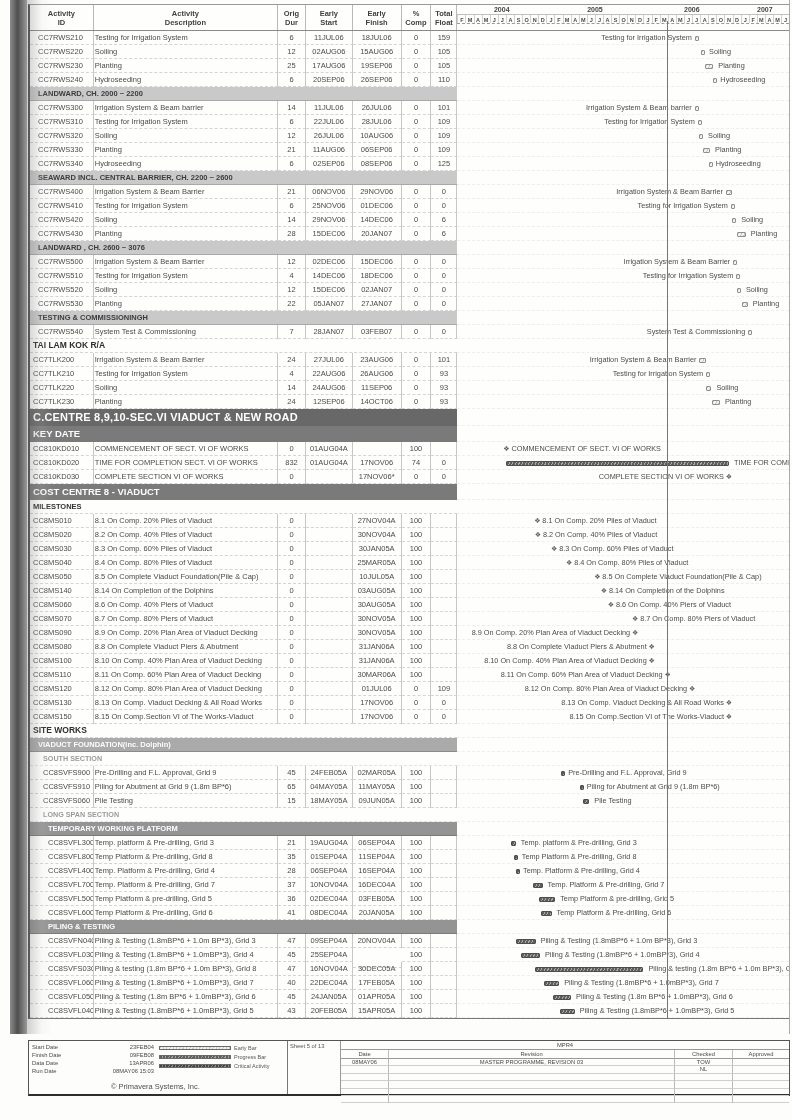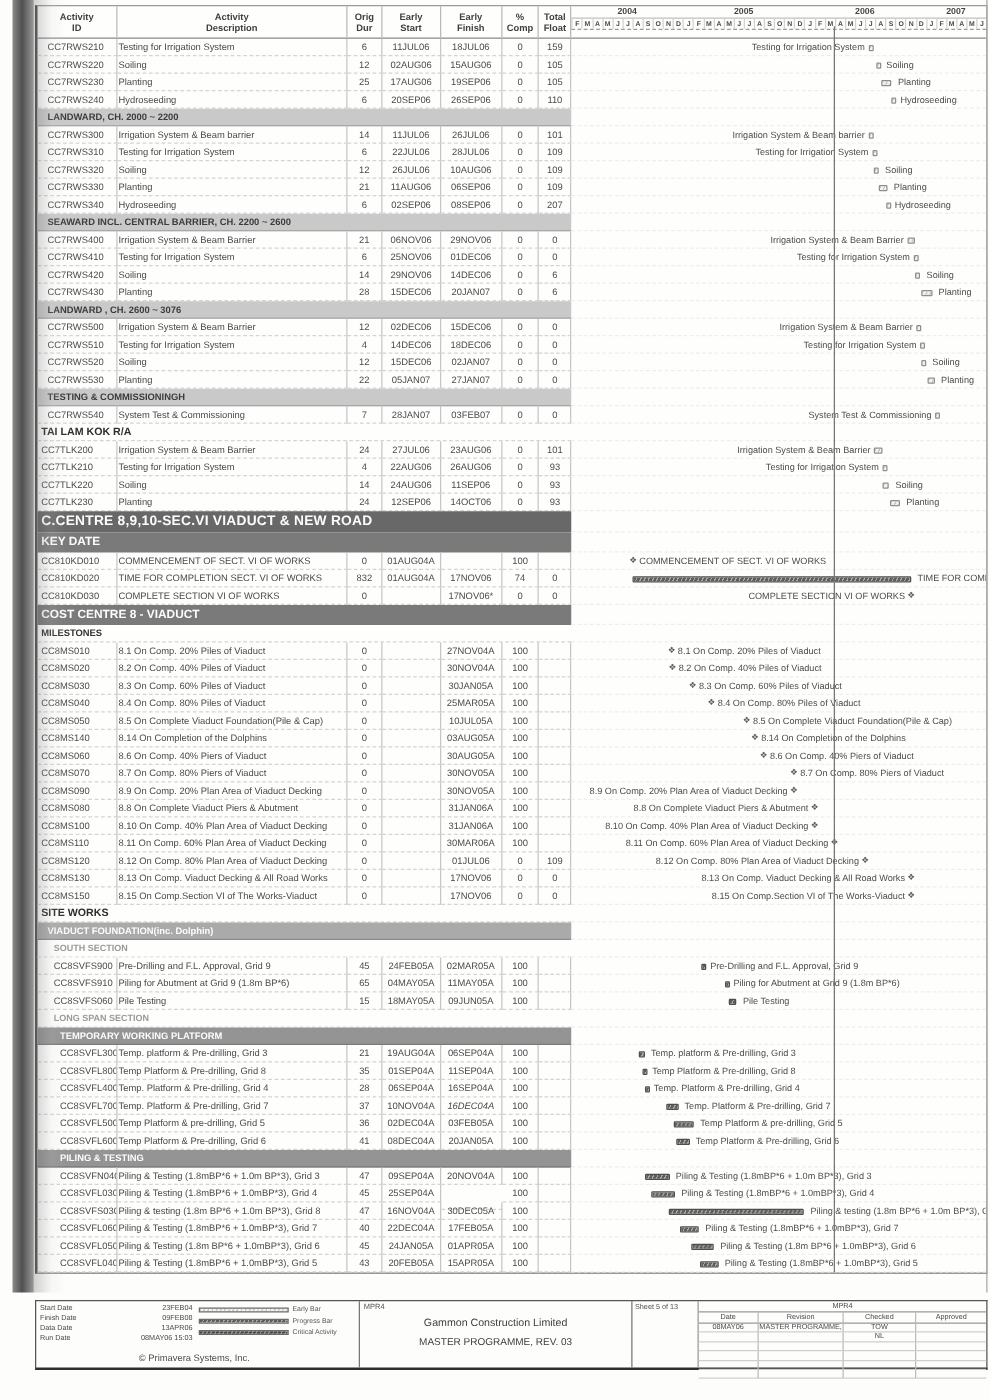--- a/index.html
+++ b/index.html
@@ -272,21 +272,21 @@
             <span class="glabel" style="left: 76.2%; margin-left: 5px;">Planting</span>
           </div>
         </div>
         <div class="row">
           <div class="cell" style="width: 64px; padding-left: 8px;">CC7RWS340</div>
           <div class="cell" style="width: 185px;">Hydroseeding</div>
           <div class="cell c-num" style="width: 28px;">6</div>
           <div class="cell c-num" style="width: 47px;">02SEP06</div>
           <div class="cell c-num" style="width: 49px;">08SEP06</div>
           <div class="cell c-num" style="width: 30px;">0</div>
-          <div class="cell c-num" style="width: 26px;">207</div>
+          <div class="cell c-num" style="width: 26px;">125</div>
           <div class="gcell" style="width: 333px;">
             <div class="bar future" style="left: 76%; width: max(4px, 0.4%);"></div>
             <span class="glabel" style="left: 76.4%; margin-left: 5px;">Hydroseeding</span>
           </div>
         </div>
         <div class="secrow">
           <div class="secband band-light" style="width: 429px; padding-left: 8px;">SEAWARD INCL. CENTRAL BARRIER, CH. 2200 ~ 2600</div>
           <div class="gcell" style="width: 333px;"></div>
         </div>
         <div class="row">
@@ -816,21 +816,21 @@
           <div class="gcell" style="width: 333px;">
             <div class="bar done" style="left: 17.6%; width: max(4px, 0.7%);"></div>
             <span class="glabel" style="left: 18.3%; margin-left: 5px;">Temp. Platform &amp; Pre-drilling, Grid 4</span>
           </div>
         </div>
         <div class="row">
           <div class="cell" style="width: 64px; padding-left: 18px;">CC8SVFL700</div>
           <div class="cell" style="width: 185px;">Temp. Platform &amp; Pre-drilling, Grid 7</div>
           <div class="cell c-num" style="width: 28px;">37</div>
           <div class="cell c-num" style="width: 47px;">10NOV04A</div>
-          <div class="cell c-num" style="width: 49px; font-style: italic;">16DEC04A</div>
+          <div class="cell c-num" style="width: 49px;">16DEC04A</div>
           <div class="cell c-num" style="width: 30px;">100</div>
           <div class="cell c-num" style="width: 26px;"></div>
           <div class="gcell" style="width: 333px;">
             <div class="bar done" style="left: 22.8%; width: max(4px, 2.9%);"></div>
             <span class="glabel" style="left: 25.7%; margin-left: 5px;">Temp. Platform &amp; Pre-drilling, Grid 7</span>
           </div>
         </div>
         <div class="row">
           <div class="cell" style="width: 64px; padding-left: 18px;">CC8SVFL500</div>
           <div class="cell" style="width: 185px;">Temp Platform &amp; pre-drilling, Grid 5</div>
@@ -972,25 +972,20 @@
         </div>
         <div class="f-legline">
           <span class="f-bar progress"></span>
           <span class="f-legtext">Progress Bar</span>
         </div>
         <div class="f-legline">
           <span class="f-bar critical"></span>
           <span class="f-legtext">Critical Activity</span>
         </div>
       </div>
-    <div class="f-center">
-      <div class="f-mpr">MPR4</div>
-      <div class="f-company">Gammon Construction Limited</div>
-      <div class="f-title">MASTER PROGRAMME, REV. 03</div>
-    </div>
     <div class="f-right">
       <div class="f-sheet">Sheet 5 of 13</div>
       <div class="revtable">
         <div class="rev-title">MPR4</div>
         <div class="rev-cols" id="revcols">
             <div class="rc0">Date</div>
             <div class="rc1">Revision</div>
             <div class="rc2">Checked</div>
             <div class="rc3">Approved</div>
           </div>

